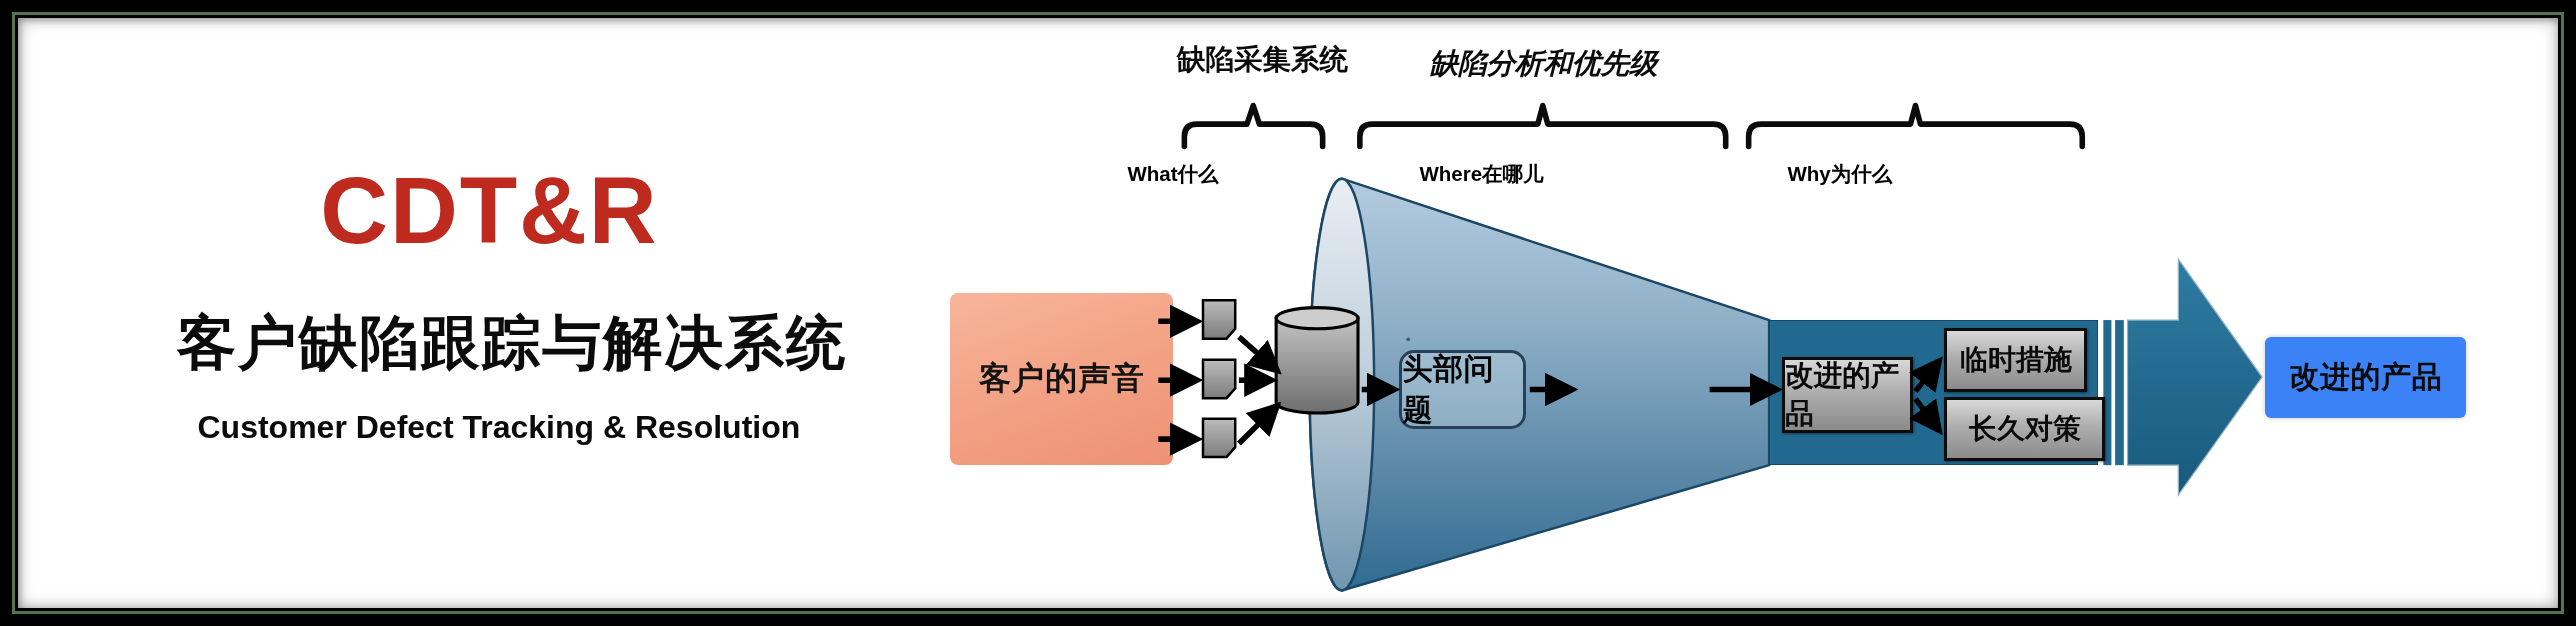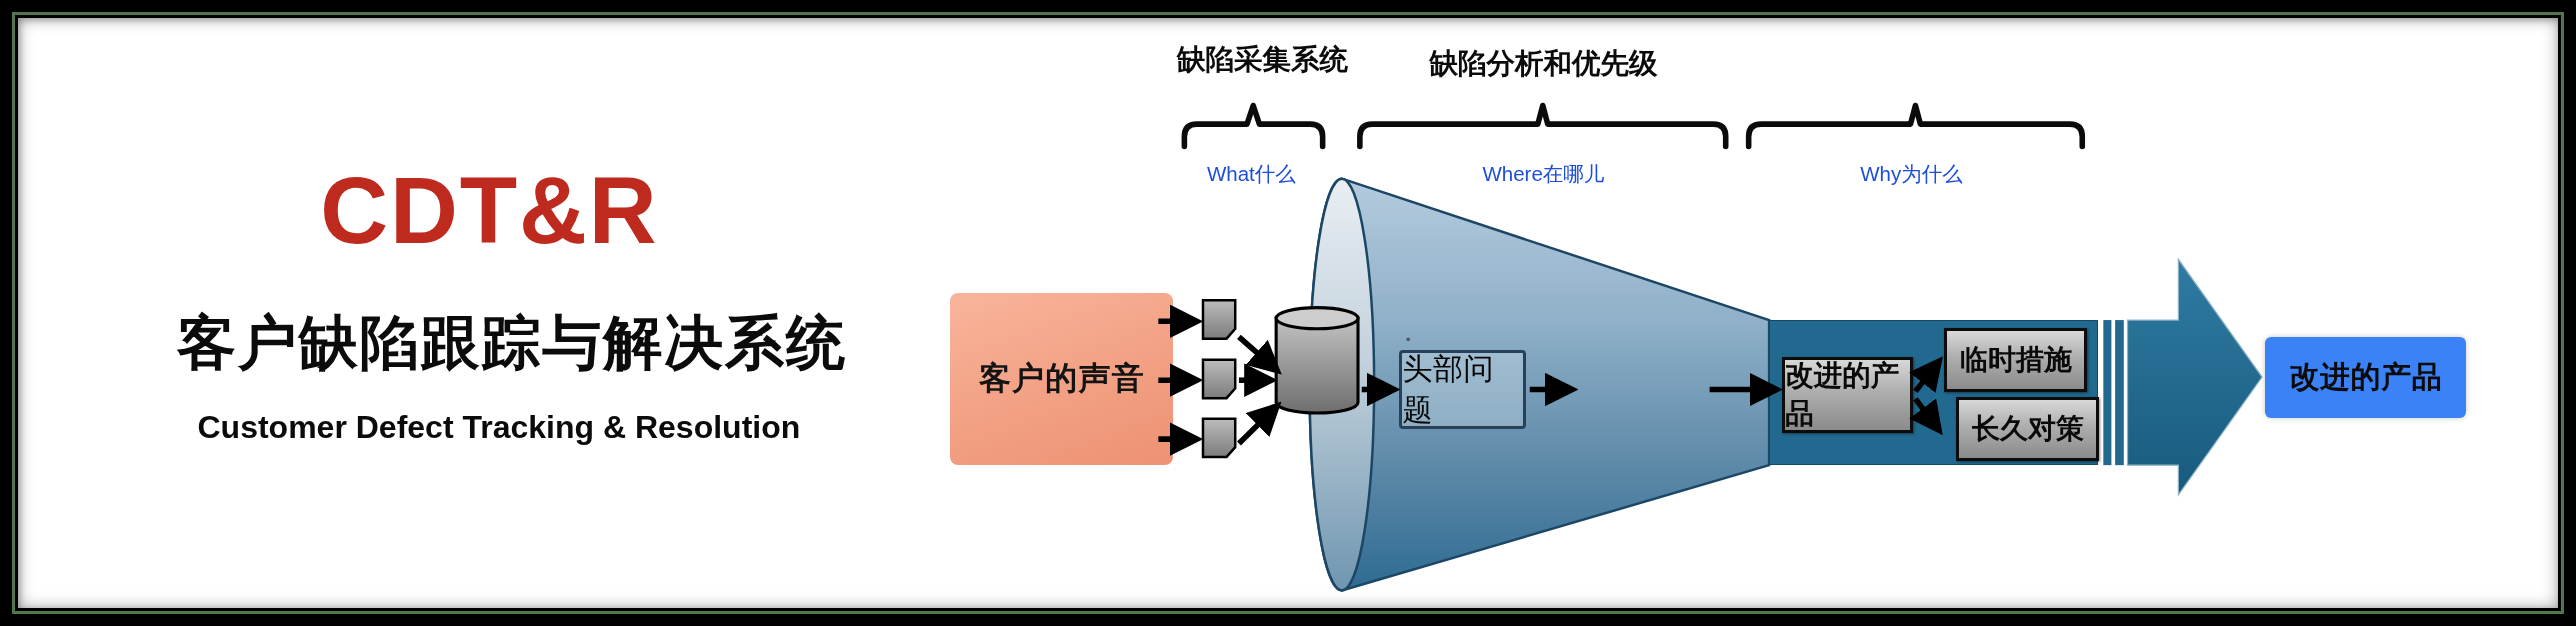--- a/index.html
+++ b/index.html
@@ -17,41 +17,41 @@
   
   .t-acronym{left:0;top:146px;width:942px;text-align:center;
              font-size:94px;font-weight:bold;color:#bf2a1e;letter-spacing:1.9px;line-height:1;}
   .t-zh{left:16px;top:295px;width:955px;text-align:center;
         font-size:59px;font-weight:bold;color:#0b0b0b;letter-spacing:1.9px;line-height:1.05;}
   .t-en{left:0;top:393px;width:955px;text-align:center;
         font-size:32px;font-weight:bold;color:#0b0b0b;line-height:1.05;padding-left:6px;}
 
   
   .stage-label{width:248px;text-align:center;font-size:28.5px;font-weight:bold;color:#0b0b0b;line-height:1.1;}
-  .stage-q{width:248px;text-align:center;font-size:20.5px;font-weight:normal;color:#1d4ed8;line-height:1.1;}
+  .stage-q{width:248px;text-align:left;font-size:20.5px;font-weight:bold;color:#000000;line-height:1.1;}
 
   
   .voice{left:932px;top:275px;width:223px;height:172px;border-radius:8px;
          background:linear-gradient(160deg,#f8b59b 0%,#f2a083 55%,#ee9173 100%);
          display:flex;align-items:center;justify-content:center;
          font-size:32px;font-weight:bold;color:#141414;letter-spacing:1.2px;}
-  .fbox{border:3.1px solid #28405a;border-radius:4px;background:rgba(235,243,249,.28);
+  .fbox{border:3.1px solid #28405a;border-radius:15px;background:rgba(235,243,249,.28);
         display:flex;align-items:center;justify-content:center;
-        font-size:30px;font-weight:normal;color:#050505;letter-spacing:0.6px;}
+        font-size:30px;font-weight:bold;color:#050505;letter-spacing:0.6px;}
   .fbox1{left:1381px;top:332px;width:127px;height:79px;}
   .fbox2{left:1559px;top:332px;width:128px;height:79px;}
   .teal-panel{left:1751px;top:302px;width:329px;height:145px;background:#21698f;
               border:1.2px solid #14496a;}
   .gbox{position:absolute;box-sizing:border-box;border:3.1px solid #0c0c0c;
         background:linear-gradient(180deg,#d8d8d8 0%,#aeaeae 45%,#8b8b8b 100%);
         display:flex;align-items:center;justify-content:center;
         font-size:28px;font-weight:bold;color:#0a0a0a;box-shadow:0.6px 1.2px 2.5px rgba(0,0,0,.45);}
   .g-root{left:11.8px;top:36px;width:131px;height:76px;font-size:28.5px;}
   .g-temp{left:174px;top:6.2px;width:143px;height:64px;}
-  .g-perm{left:186px;top:76px;width:143px;height:64px;}
+  .g-perm{left:174px;top:76px;width:161px;height:64px;}
   .product{left:2247px;top:319px;width:201px;height:81px;border-radius:6.2px;
            background:#3b82f6;box-shadow:0 0 5px rgba(90,110,60,.35);
            display:flex;align-items:center;justify-content:center;
            font-size:30px;font-weight:bold;color:#0b0b0b;letter-spacing:0.6px;}
 </style>
 </head>
 <body>
 
 <div class="frame">
  <div class="pinstripe">
@@ -104,21 +104,21 @@
       <rect x="3363" y="487" width="13" height="234" fill="#21698f"></rect>
       <rect x="3382" y="487" width="14" height="234" fill="#21698f"></rect>
       <polygon points="3402,487 3484,487 3484,389 3619,579 3484,769 3484,721 3402,721" fill="url(#bigArrowGrad)" stroke="#8fb3c6" stroke-width="2"></polygon>
     </svg>
 
     <div class="abs t-acronym">CDT&amp;R</div>
     <div class="abs t-zh">客户缺陷跟踪与解决系统</div>
     <div class="abs t-en">Customer Defect Tracking &amp; Resolution</div>
 
     <div class="abs stage-label" style="left:1120px;top:26px;">缺陷采集系统</div>
-    <div class="abs stage-label" style="left:1401px;top:30px;">缺陷分析和优先级</div>
+    <div class="abs stage-label" style="left:1401px;top:30px;font-style:italic;">缺陷分析和优先级</div>
 
     <div class="abs stage-q" style="left:1109px;top:145px;">What什么</div>
     <div class="abs stage-q" style="left:1401px;top:145px;">Where在哪儿</div>
     <div class="abs stage-q" style="left:1769px;top:145px;">Why为什么</div>
 
     <div class="abs voice">客户的声音</div>
 
     <div class="abs fbox fbox1">头部问题</div>
 
     <div class="abs teal-panel">

